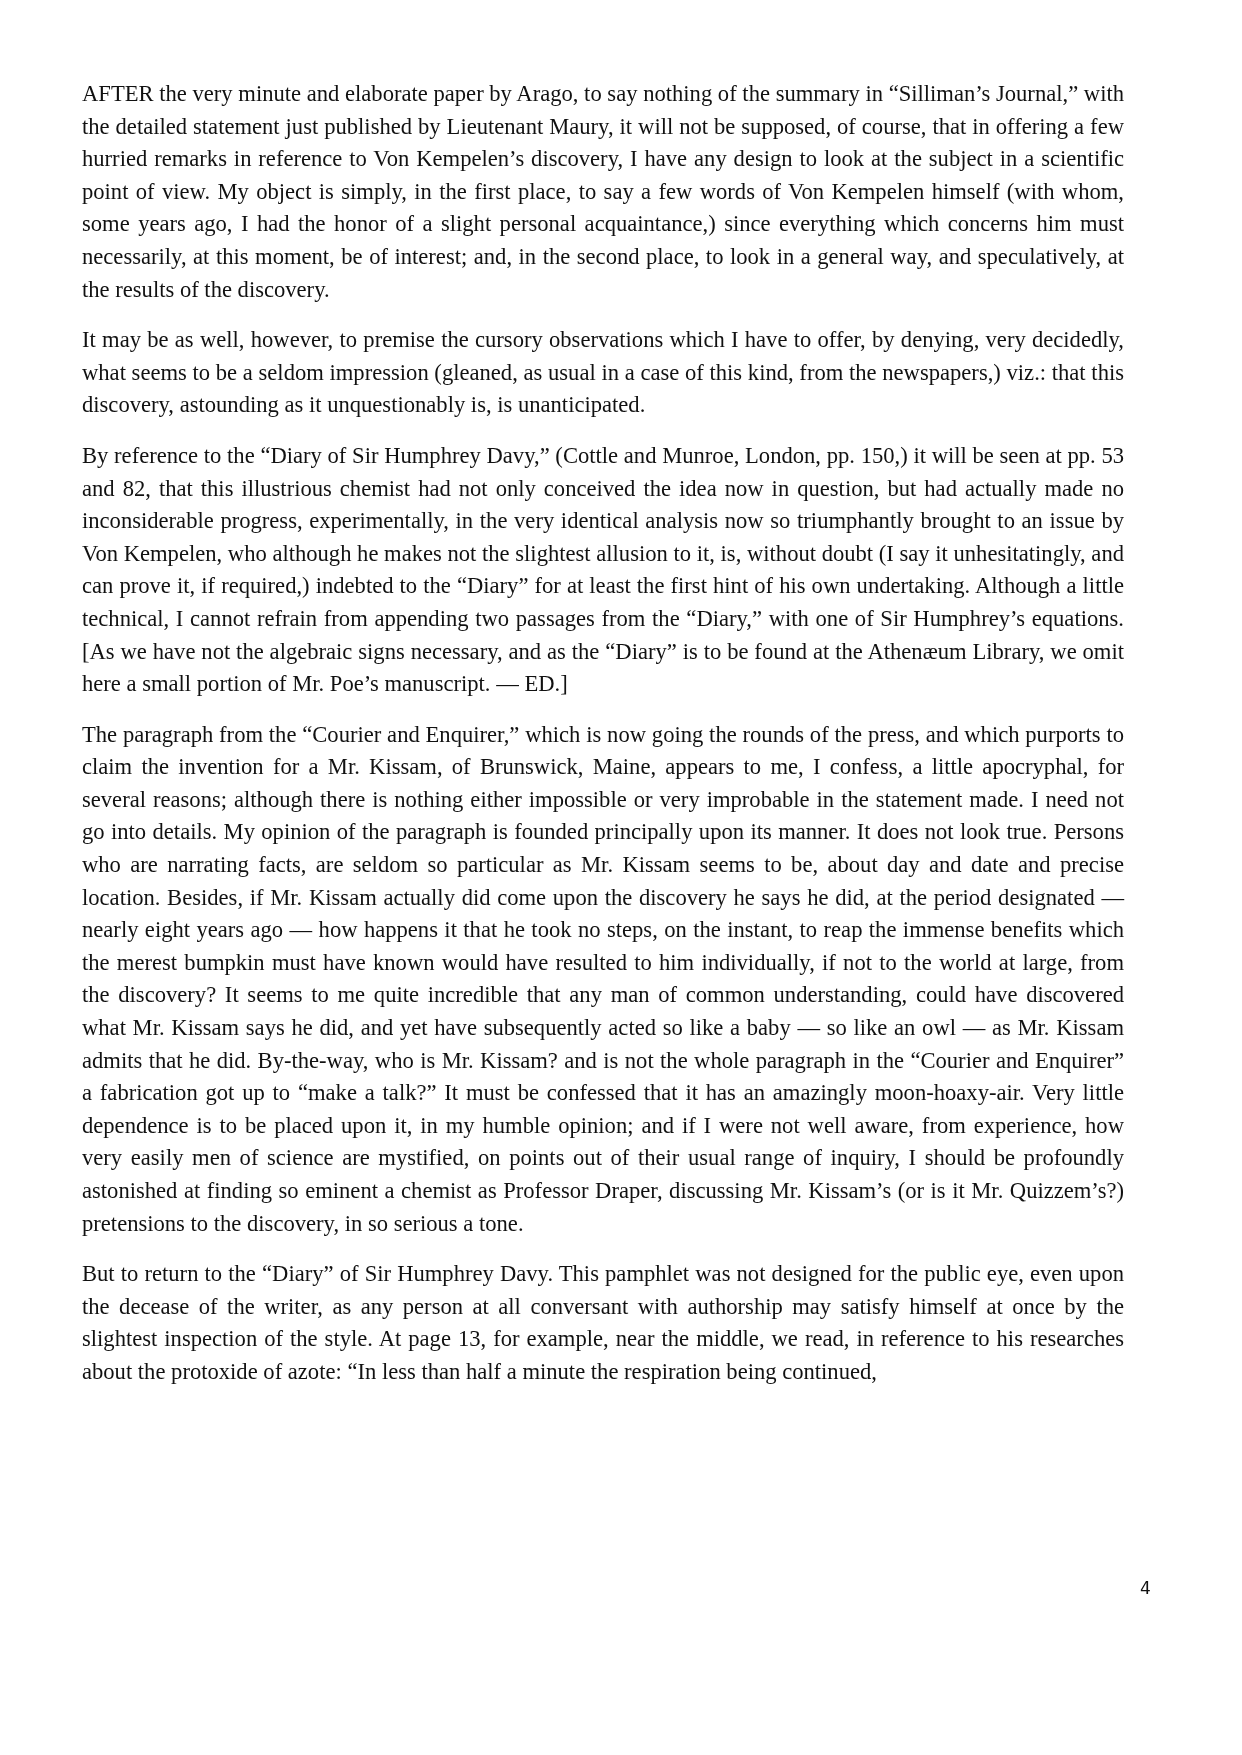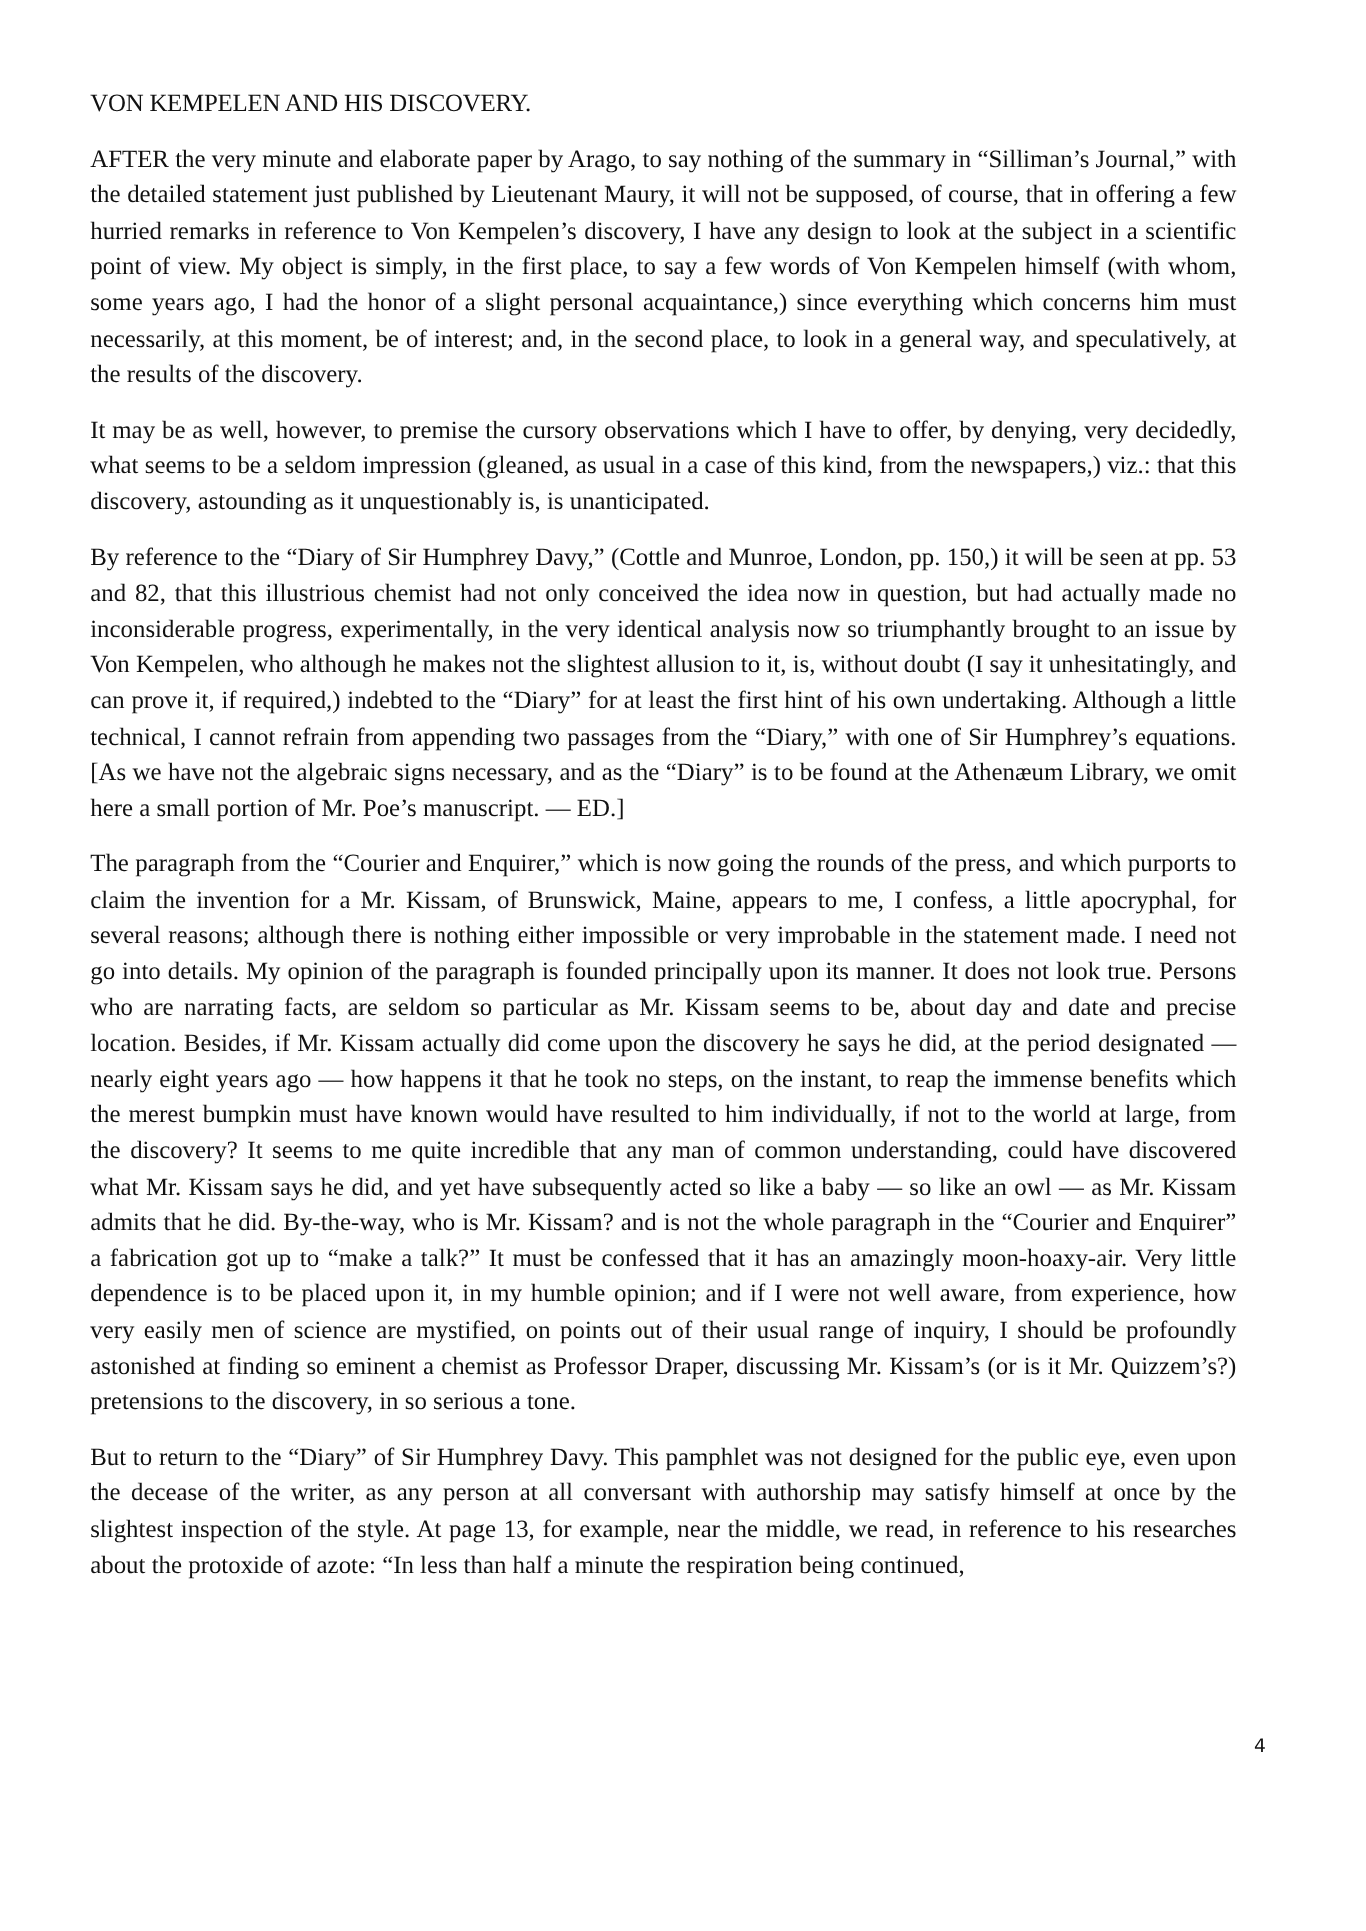--- a/index.html
+++ b/index.html
@@ -14,20 +14,19 @@
   .page-number {
     position: absolute; left: 1140px; top: 1578px;
     font-family: "DejaVu Sans", "Liberation Sans", sans-serif;
     font-size: 17px; color: #111111;
   }
 </style>
 </head>
 <body>
 
 <div class="page">
-  <h1 class="title">VON KEMPELEN AND HIS DISCOVERY.</h1>
   <p class="para">AFTER the very minute and elaborate paper by Arago, to say nothing of the summary in “Silliman’s Journal,” with the detailed statement just published by Lieutenant Maury, it will not be supposed, of course, that in offering a few hurried remarks in reference to Von Kempelen’s discovery, I have any design to look at the subject in a scientific point of view. My object is simply, in the first place, to say a few words of Von Kempelen himself (with whom, some years ago, I had the honor of a slight personal acquaintance,) since everything which concerns him must necessarily, at this moment, be of interest; and, in the second place, to look in a general way, and speculatively, at the results of the discovery.</p>
   <p class="para">It may be as well, however, to premise the cursory observations which I have to offer, by denying, very decidedly, what seems to be a seldom impression (gleaned, as usual in a case of this kind, from the newspapers,) viz.: that this discovery, astounding as it unquestionably is, is unanticipated.</p>
   <p class="para">By reference to the “Diary of Sir Humphrey Davy,” (Cottle and Munroe, London, pp. 150,) it will be seen at pp. 53 and 82, that this illustrious chemist had not only conceived the idea now in question, but had actually made no inconsiderable progress, experimentally, in the very identical analysis now so triumphantly brought to an issue by Von Kempelen, who although he makes not the slightest allusion to it, is, without doubt (I say it unhesitatingly, and can prove it, if required,) indebted to the “Diary” for at least the first hint of his own undertaking. Although a little technical, I cannot refrain from appending two passages from the “Diary,” with one of Sir Humphrey’s equations. [As we have not the algebraic signs necessary, and as the “Diary” is to be found at the Athenæum Library, we omit here a small portion of Mr. Poe’s manuscript. — ED.]</p>
   <p class="para">The paragraph from the “Courier and Enquirer,” which is now going the rounds of the press, and which purports to claim the invention for a Mr. Kissam, of Brunswick, Maine, appears to me, I confess, a little apocryphal, for several reasons; although there is nothing either impossible or very improbable in the statement made. I need not go into details. My opinion of the paragraph is founded principally upon its manner. It does not look true. Persons who are narrating facts, are seldom so particular as Mr. Kissam seems to be, about day and date and precise location. Besides, if Mr. Kissam actually did come upon the discovery he says he did, at the period designated — nearly eight years ago — how happens it that he took no steps, on the instant, to reap the immense benefits which the merest bumpkin must have known would have resulted to him individually, if not to the world at large, from the discovery? It seems to me quite incredible that any man of common understanding, could have discovered what Mr. Kissam says he did, and yet have subsequently acted so like a baby — so like an owl — as Mr. Kissam admits that he did. By-the-way, who is Mr. Kissam? and is not the whole paragraph in the “Courier and Enquirer” a fabrication got up to “make a talk?” It must be confessed that it has an amazingly moon-hoaxy-air. Very little dependence is to be placed upon it, in my humble opinion; and if I were not well aware, from experience, how very easily men of science are mystified, on points out of their usual range of inquiry, I should be profoundly astonished at finding so eminent a chemist as Professor Draper, discussing Mr. Kissam’s (or is it Mr. Quizzem’s?) pretensions to the discovery, in so serious a tone.</p>
   <p class="para">But to return to the “Diary” of Sir Humphrey Davy. This pamphlet was not designed for the public eye, even upon the decease of the writer, as any person at all conversant with authorship may satisfy himself at once by the slightest inspection of the style. At page 13, for example, near the middle, we read, in reference to his researches about the protoxide of azote: “In less than half a minute the respiration being continued,</p>
 </div>
 <div class="page-number">4</div>
 
 </body></html>

